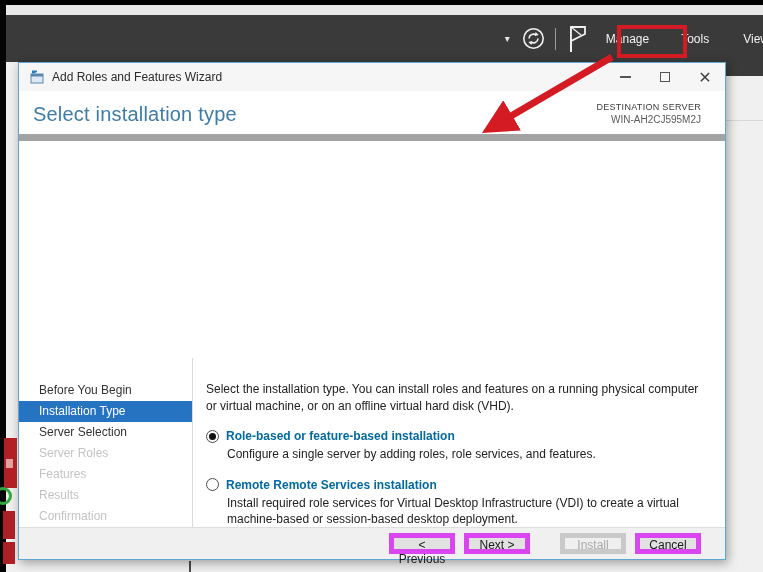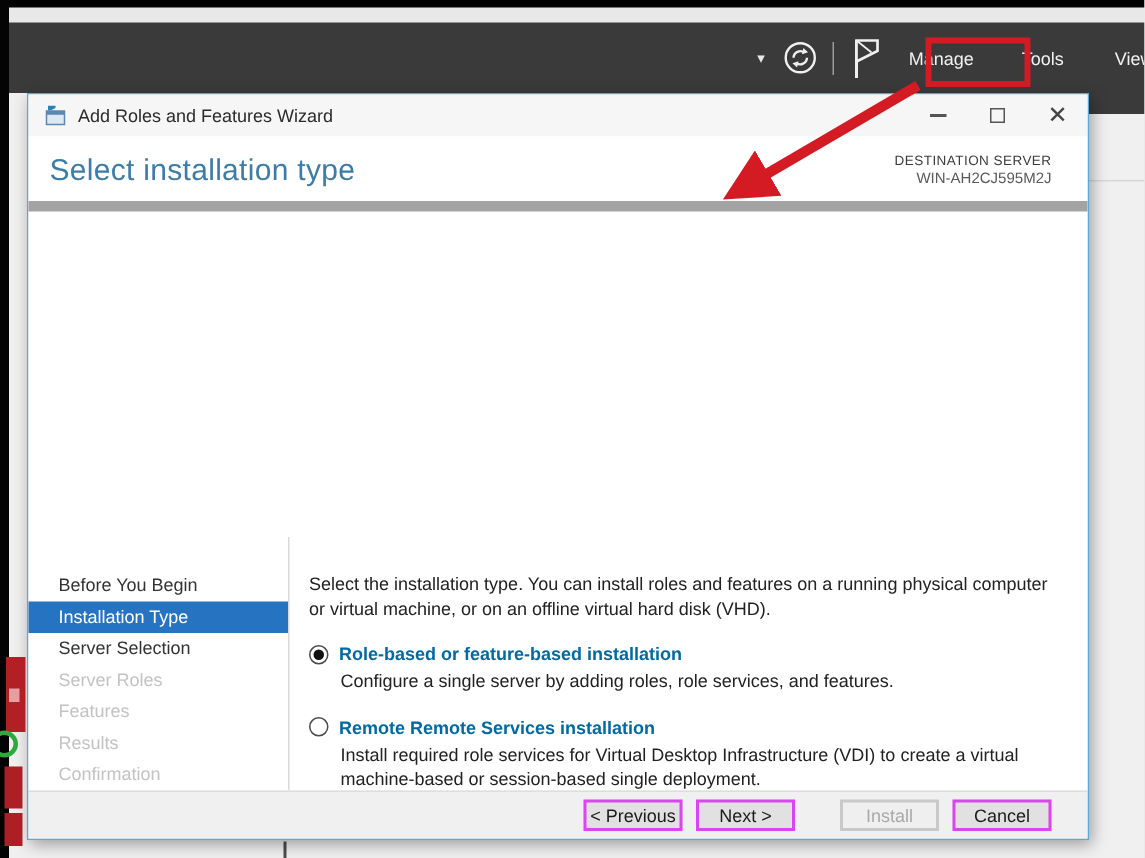--- a/index.html
+++ b/index.html
@@ -67,21 +67,21 @@
   .option-head { display:flex; align-items:center; cursor:default; }
   .radio { width:13px; height:13px; border:1px solid #4a4a4a; border-radius:50%; background:#fff;
            display:inline-flex; align-items:center; justify-content:center; flex:0 0 auto; }
   .radio.checked::after { content:""; width:7px; height:7px; border-radius:50%; background:#111; }
   .option-label { font-size:12px; font-weight:bold; color:#0369a1; margin-left:7px; }
   .option-desc { font-size:12px; color:#222; line-height:1.35; margin:3px 0 0 21px; max-width:505px; }
 
   .wiz-footer { flex:0 0 auto; height:32px; background:#f0f0f0; border-top:1px solid #ddd;
                 display:flex; align-items:flex-start; justify-content:flex-end; padding:5px 24px 0 0; }
   .btn { width:66px; height:21px; font-size:12px; font-family:"Liberation Sans",sans-serif;
-         background:#e1e1e1; border:2px solid #d946ef; color:#1a1a1a; cursor:default; }
+         background:#e1e1e1; border:5px solid #d946ef; color:#1a1a1a; cursor:default; }
   .btn + .btn { margin-left:9px; }
   .btn.install { margin-left:30px; background:#efefef; border-color:#c9c9c9; color:#a9a9a9; }
 
   
   .manage-highlight { position:absolute; left:617px; top:25px; width:70px; height:33px;
                       border:4px solid #d41b24; z-index:10; pointer-events:none; }
   .annot-arrow { position:absolute; left:0; top:0; z-index:10; pointer-events:none; }
 </style>
 </head>
 <body>
@@ -177,21 +177,21 @@
             <span class="option-label">Role-based or feature-based installation</span>
           </div>
           <div class="option-desc">Configure a single server by adding roles, role services, and features.</div>
         </div>
 
         <div class="option">
           <div class="option-head">
             <span class="radio"></span>
             <span class="option-label">Remote Remote Services installation</span>
           </div>
-          <div class="option-desc">Install required role services for Virtual Desktop Infrastructure (VDI) to create a virtual machine-based or session-based single deployment.</div>
+          <div class="option-desc">Install required role services for Virtual Desktop Infrastructure (VDI) to create a virtual machine-based or session-based desktop deployment.</div>
         </div>
       </div>
 
     </div>
 
     <div class="wiz-footer">
       <button class="btn">&lt; Previous</button>
       <button class="btn">Next &gt;</button>
       <button class="btn install" disabled="">Install</button>
       <button class="btn">Cancel</button>

